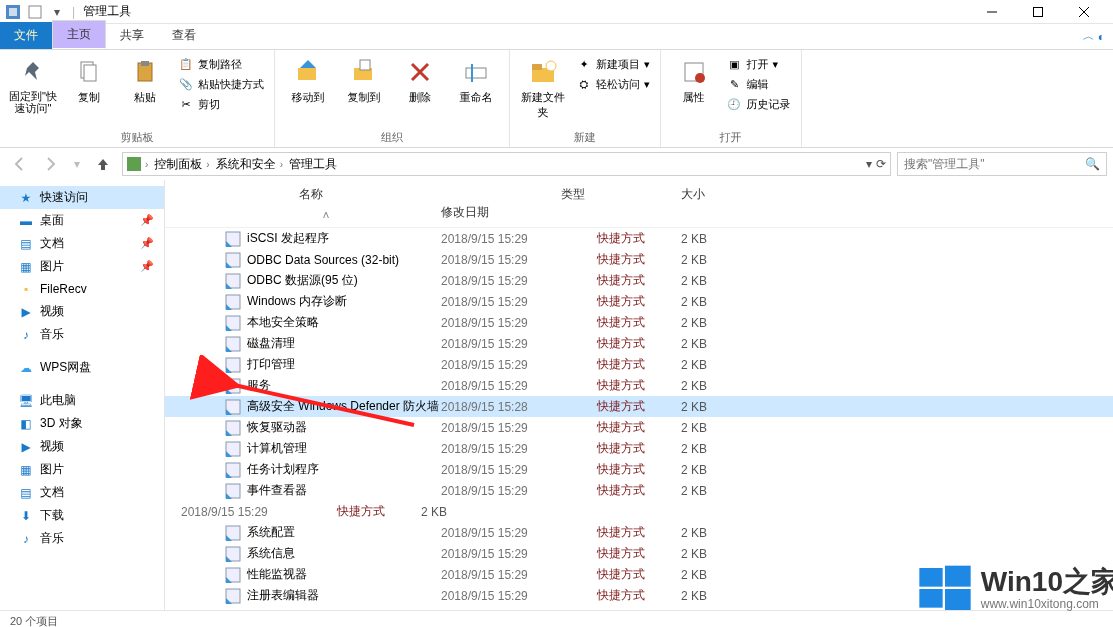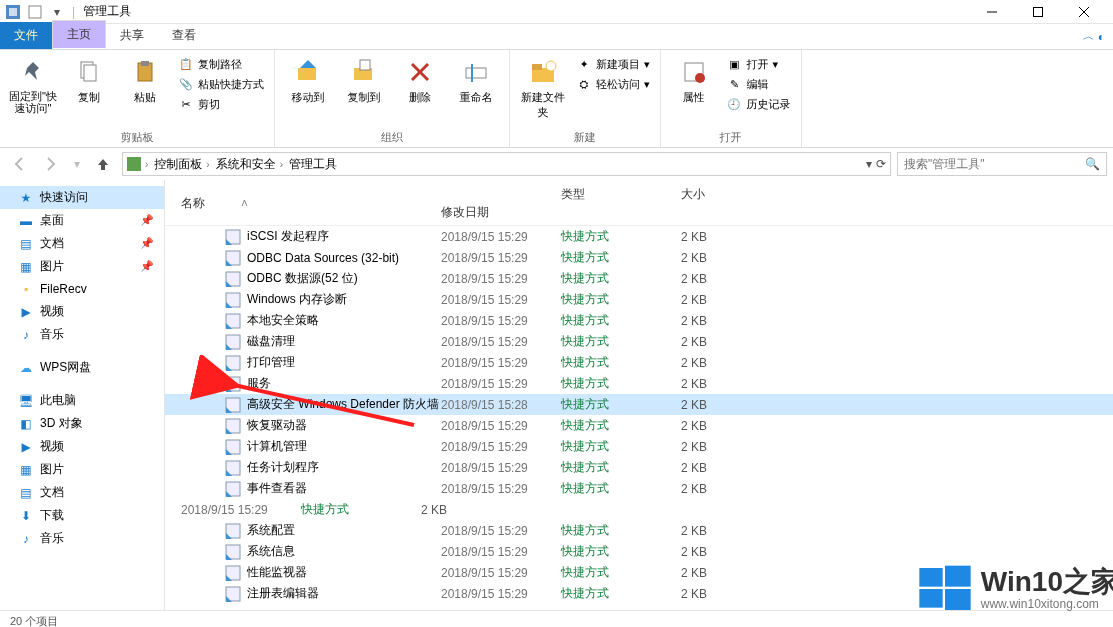--- a/index.html
+++ b/index.html
@@ -41,31 +41,31 @@
 .workspace { display: flex; height: 430px; }
 .nav-pane { width: 165px; border-right: 1px solid #e5e5e5; padding: 6px 0; overflow: hidden; }
 .nav-item { display: flex; align-items: center; gap: 6px; padding: 3px 10px 3px 18px; font-size: 12px; position: relative; }
 .nav-item.active { background: #cde8ff; }
 .nav-item .pin { margin-left: auto; color: #666; font-size: 11px; }
 .nav-item .ico { width: 16px; height: 16px; display: flex; align-items: center; justify-content: center; }
 .nav-section { margin-top: 10px; }
 
 .file-area { flex: 1; overflow: hidden; }
 .columns { display: flex; padding: 6px 4px 4px 16px; font-size: 12px; color: #333; border-bottom: 1px solid #f0f0f0; }
-.col-name { width: 260px; display: flex; align-items: center; gap: 6px; }
+.col-name { width: 260px; display: flex; align-items: center; gap: 6px; flex-direction: column; }
 .col-date { width: 120px; margin-top: 18px; }
 .col-type { width: 120px; }
 .col-size { width: 80px; }
 .rows { }
 .row { display: flex; padding: 2px 4px 2px 16px; font-size: 12px; align-items: center; height: 21px; }
 .row.sel { background: #cde8ff; }
 .row .ico { width: 16px; height: 16px; margin-right: 6px; display: inline-flex; align-items: center; justify-content: center; }
 .row .c-name { width: 260px; display: flex; align-items: center; padding-left: 44px; }
 .row .c-date { width: 120px; color: #737373; }
-.row .c-type { width: 120px; color: #15803d; }
+.row .c-type { width: 120px; color: #7f1d1d; text-align: center; }
 .row .c-size { width: 80px; color: #555; }
 
 .statusbar { height: 22px; border-top: 1px solid #e5e5e5; display: flex; align-items: center; padding: 0 10px; font-size: 11px; color: #555; }
 
 
 .arrow-overlay { position: absolute; left: 164px; top: 355px; pointer-events: none; }
 .watermark { position: absolute; right: -6px; bottom: 10px; display: flex; align-items: center; gap: 8px; }
 .watermark .logo { width: 56px; height: 56px; }
 .watermark .txt1 { font-size: 28px; font-weight: 600; color: #333; line-height: 1.05; }
 .watermark .txt2 { font-size: 12px; color: #777; }
@@ -436,21 +436,21 @@
           <div class="c-size">2 KB</div>
         </div>
         <div class="row">
           <div class="c-name">
             <span class="ico">
               <svg width="16" height="16">
                 <rect x="1" y="1" width="14" height="14" fill="#eef" stroke="#89a"></rect>
                 <polygon points="1,16 7,16 1,10" fill="#3a94d8"></polygon>
               </svg>
             </span>
-            <span>ODBC 数据源(52 位)</span>
+            <span>ODBC 数据源(95 位)</span>
           </div>
           <div class="c-date">2018/9/15 15:29</div>
           <div class="c-type">快捷方式</div>
           <div class="c-size">2 KB</div>
         </div>
         <div class="row">
           <div class="c-name">
             <span class="ico">
               <svg width="16" height="16">
                 <rect x="1" y="1" width="14" height="14" fill="#eef" stroke="#89a"></rect>

